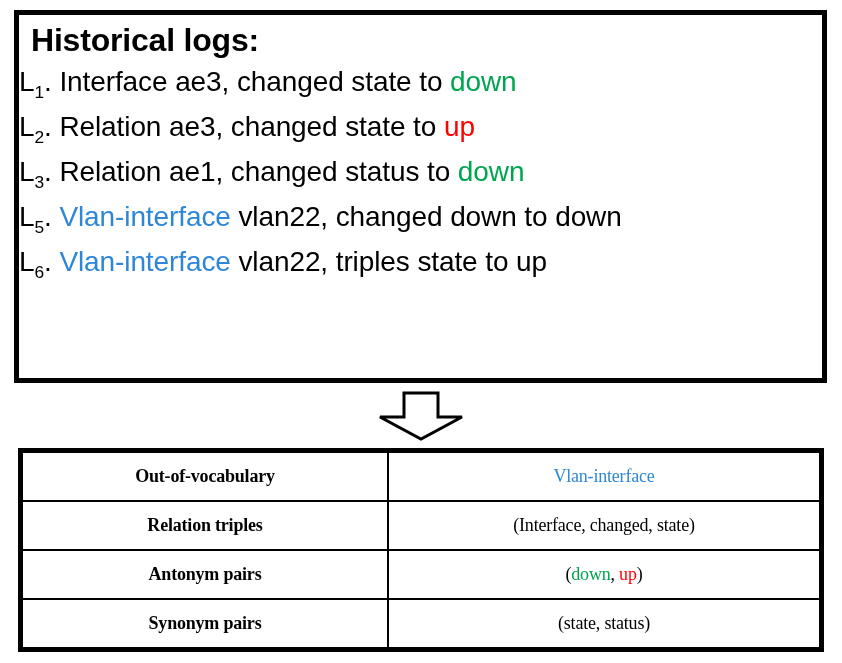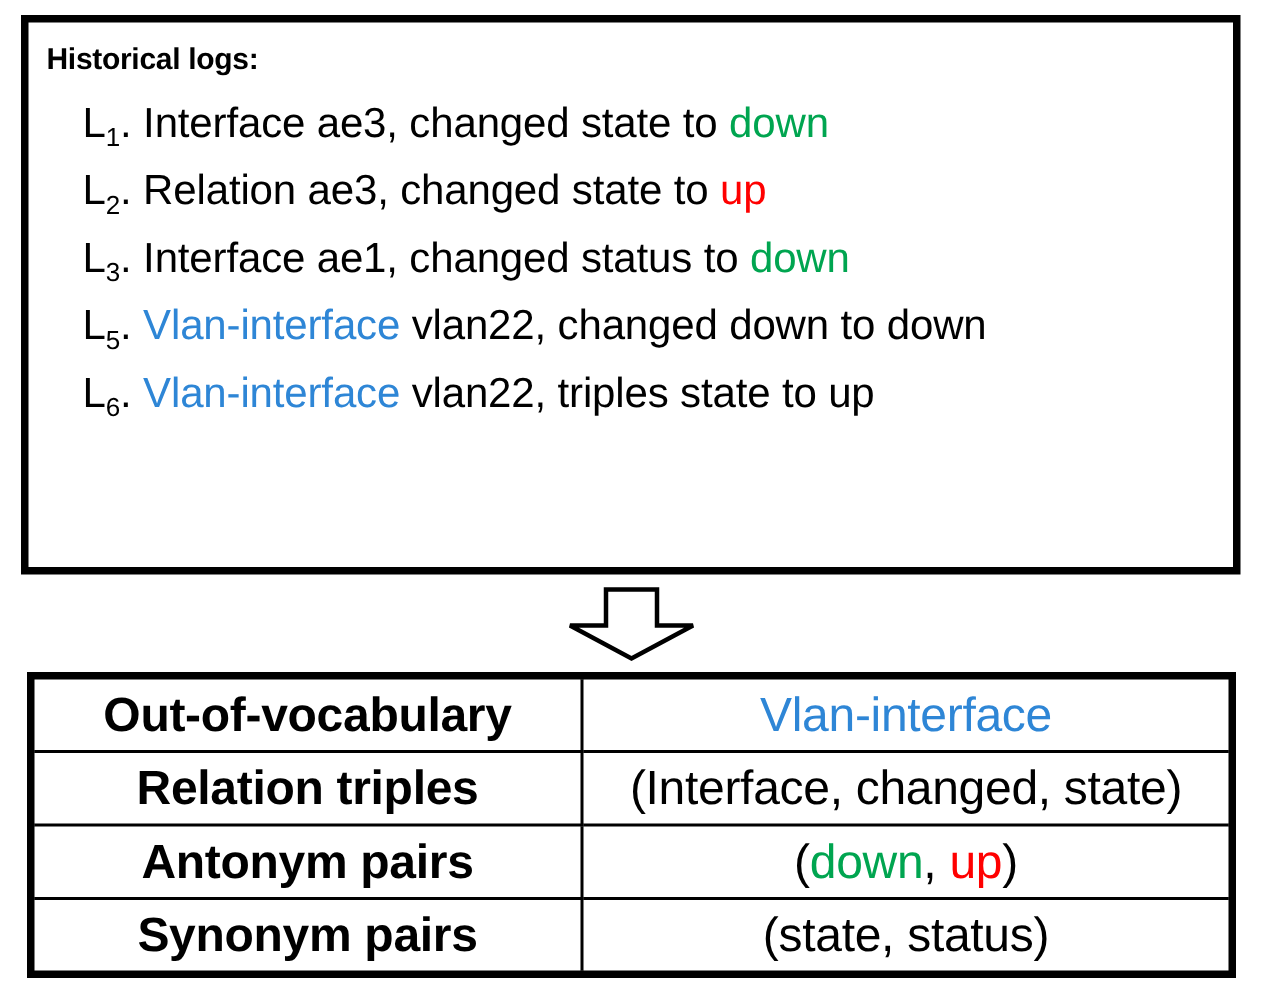--- a/index.html
+++ b/index.html
@@ -23,32 +23,31 @@
     top: 10px;
     width: 813px;
     height: 373px;
     box-sizing: border-box;
     border: 5px solid #000000;
     background: #ffffff;
     padding: 6px 0 0 0;
   }
 
   .section-heading {
-    font-size: 20px;
+    font-size: 32px;
     font-weight: bold;
     line-height: 38px;
     padding-left: 12px;
     letter-spacing: -0.2px;
     white-space: nowrap;
   }
 
   .log-line {
     font-size: 28px;
     line-height: 45px;
-    padding-left: 36px;
     white-space: nowrap;
     letter-spacing: -0.1px;
   }
   .log-line .lid {
     font-weight: normal;
   }
   .log-line .lid sub {
     font-size: 0.62em;
     line-height: 0;
   }
@@ -77,23 +76,24 @@
     background: #ffffff;
     border-collapse: collapse;
     table-layout: fixed;
   }
   #summary-table td {
     border: 2px solid #000000;
     height: 47px;
     padding: 0 6px;
     text-align: center;
     vertical-align: middle;
-    font-size: 32px;
+    font-size: 18px;
     white-space: nowrap;
     letter-spacing: -0.2px;
+    font-family: Liberation Serif, serif;
   }
   #summary-table td.label-cell {
     width: 352px;
     font-weight: bold;
   }
   #summary-table td.value-cell {
     font-weight: normal;
   }
 
   
@@ -106,21 +106,21 @@
 </head>
 <body>
 
 <div id="logs-panel">
 
   <div class="section-heading">Historical logs:</div>
 
   <div>
       <div class="log-line"><span class="lid">L<sub>1</sub>. </span><span class="c-black">Interface ae3, changed state to </span><span class="c-green">down</span></div>
       <div class="log-line"><span class="lid">L<sub>2</sub>. </span><span class="c-black">Relation ae3, changed </span><span class="c-purple">state</span><span class="c-black"> to </span><span class="c-red">up</span></div>
-      <div class="log-line"><span class="lid">L<sub>3</sub>. </span><span class="c-black">Interface ae1, changed status to </span><span class="c-green">down</span></div>
+      <div class="log-line"><span class="lid">L<sub>3</sub>. </span><span class="c-black">Relation ae1, changed status to </span><span class="c-green">down</span></div>
     </div>
 
 
   <div>
       <div class="log-line"><span class="lid">L<sub>5</sub>. </span><span class="c-blue">Vlan-interface</span><span class="c-black"> vlan22, changed down to down</span></div>
       <div class="log-line"><span class="lid">L<sub>6</sub>. </span><span class="c-blue">Vlan-interface</span><span class="c-black"> vlan22, triples state to up</span></div>
     </div>
 
 </div>
 

